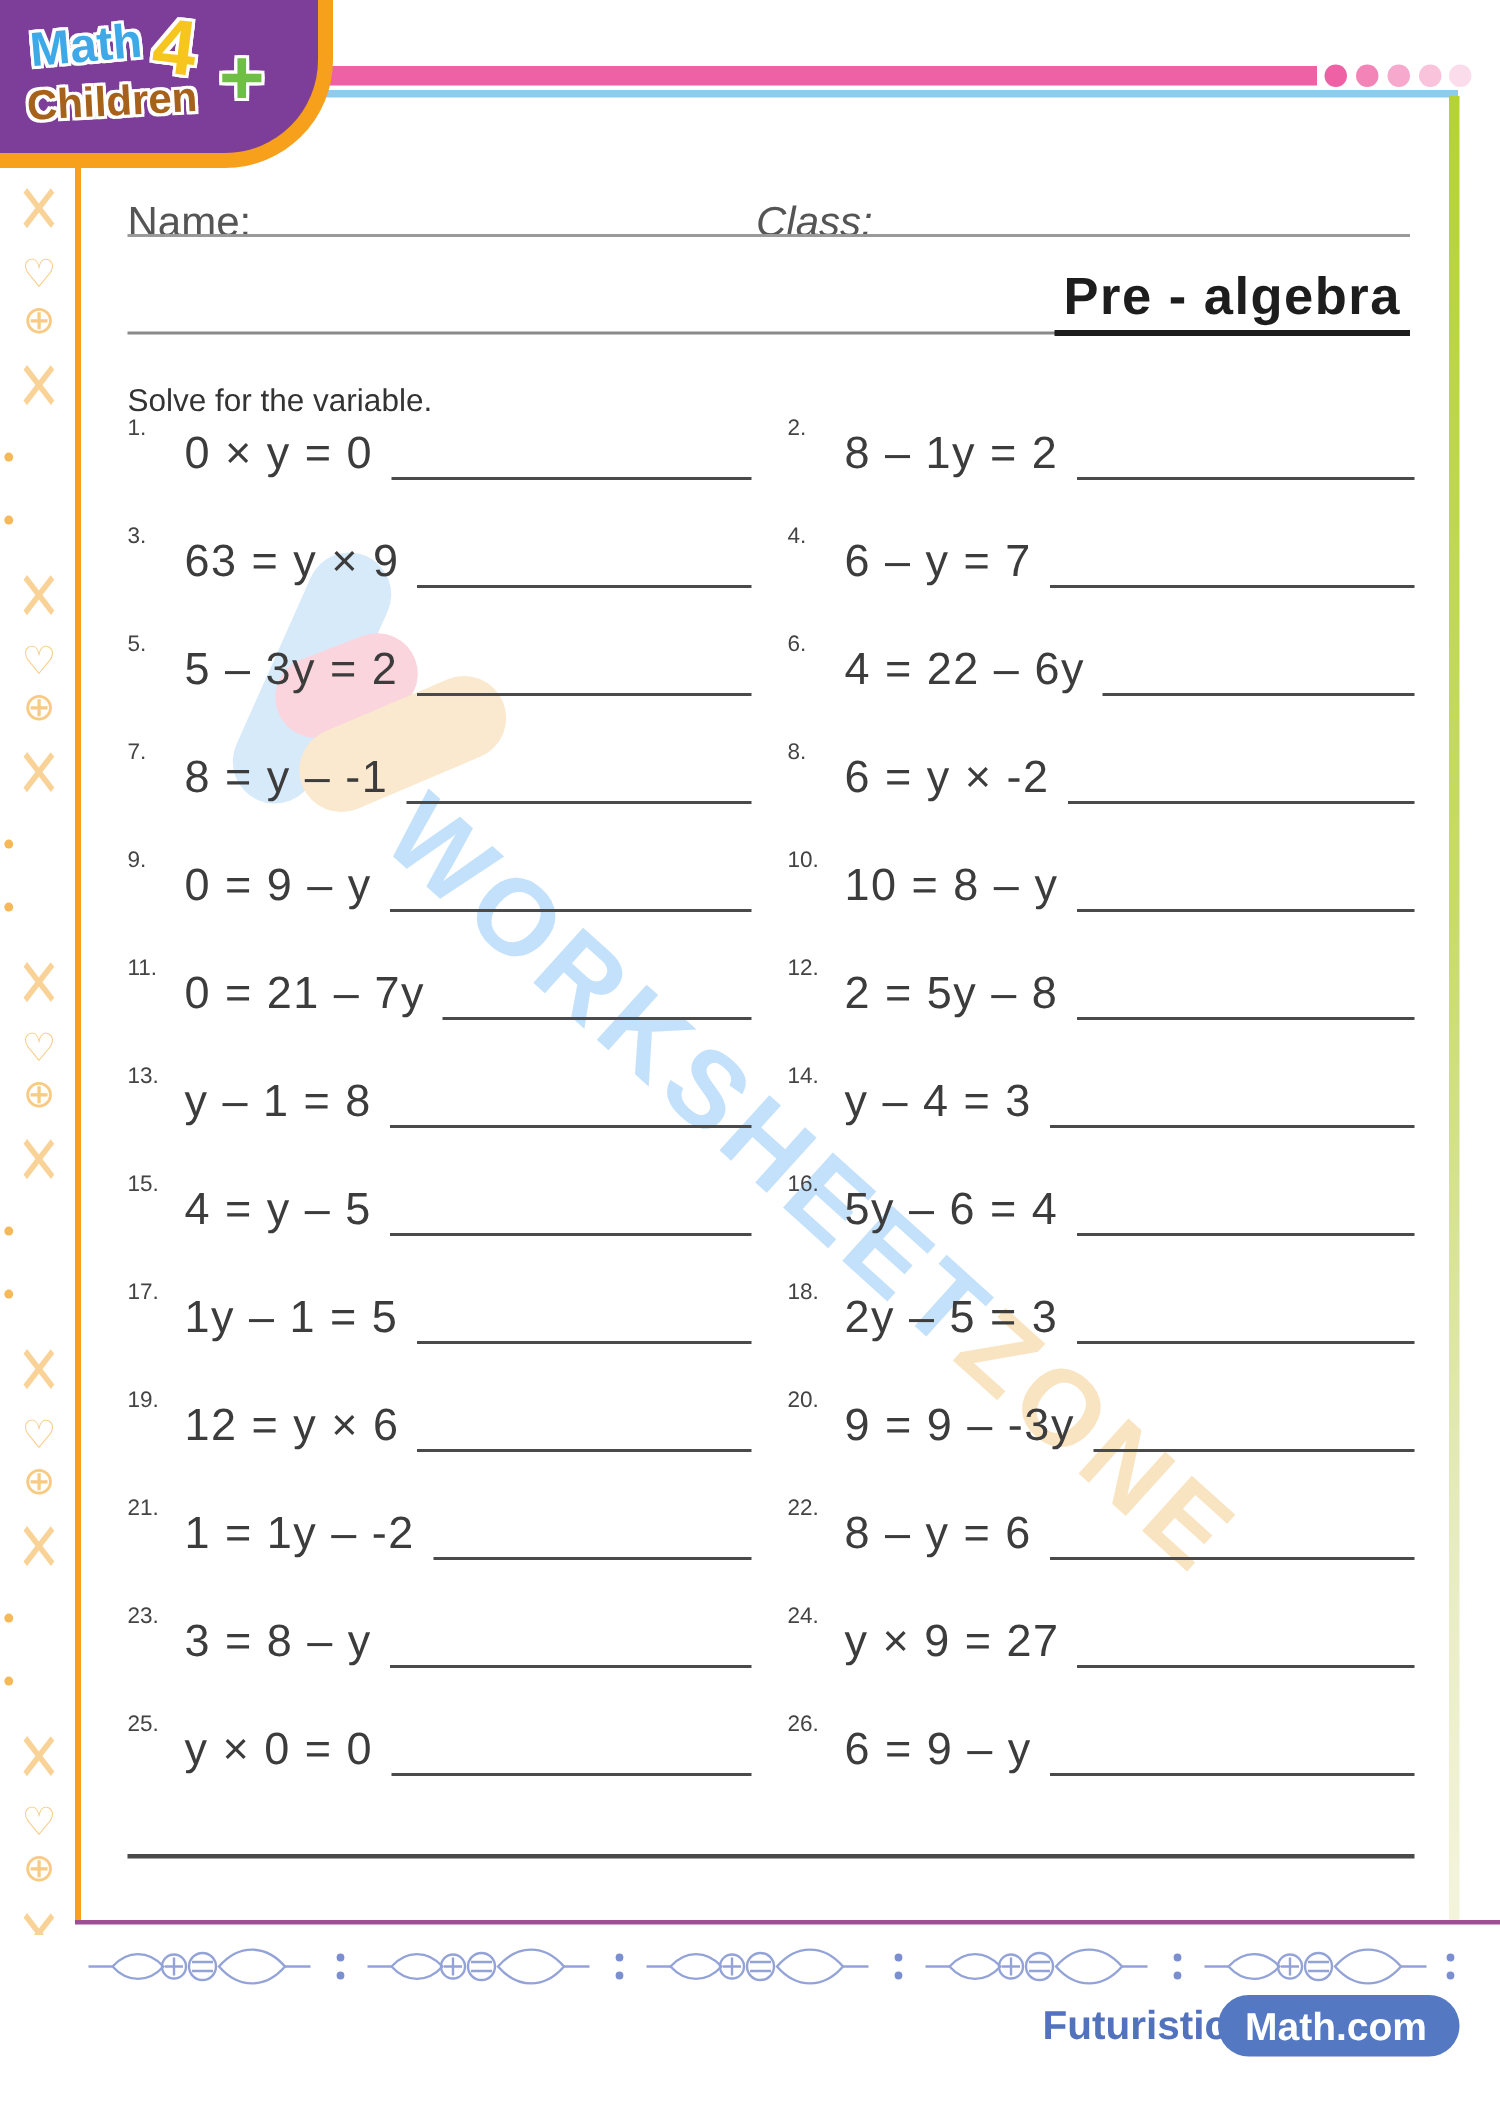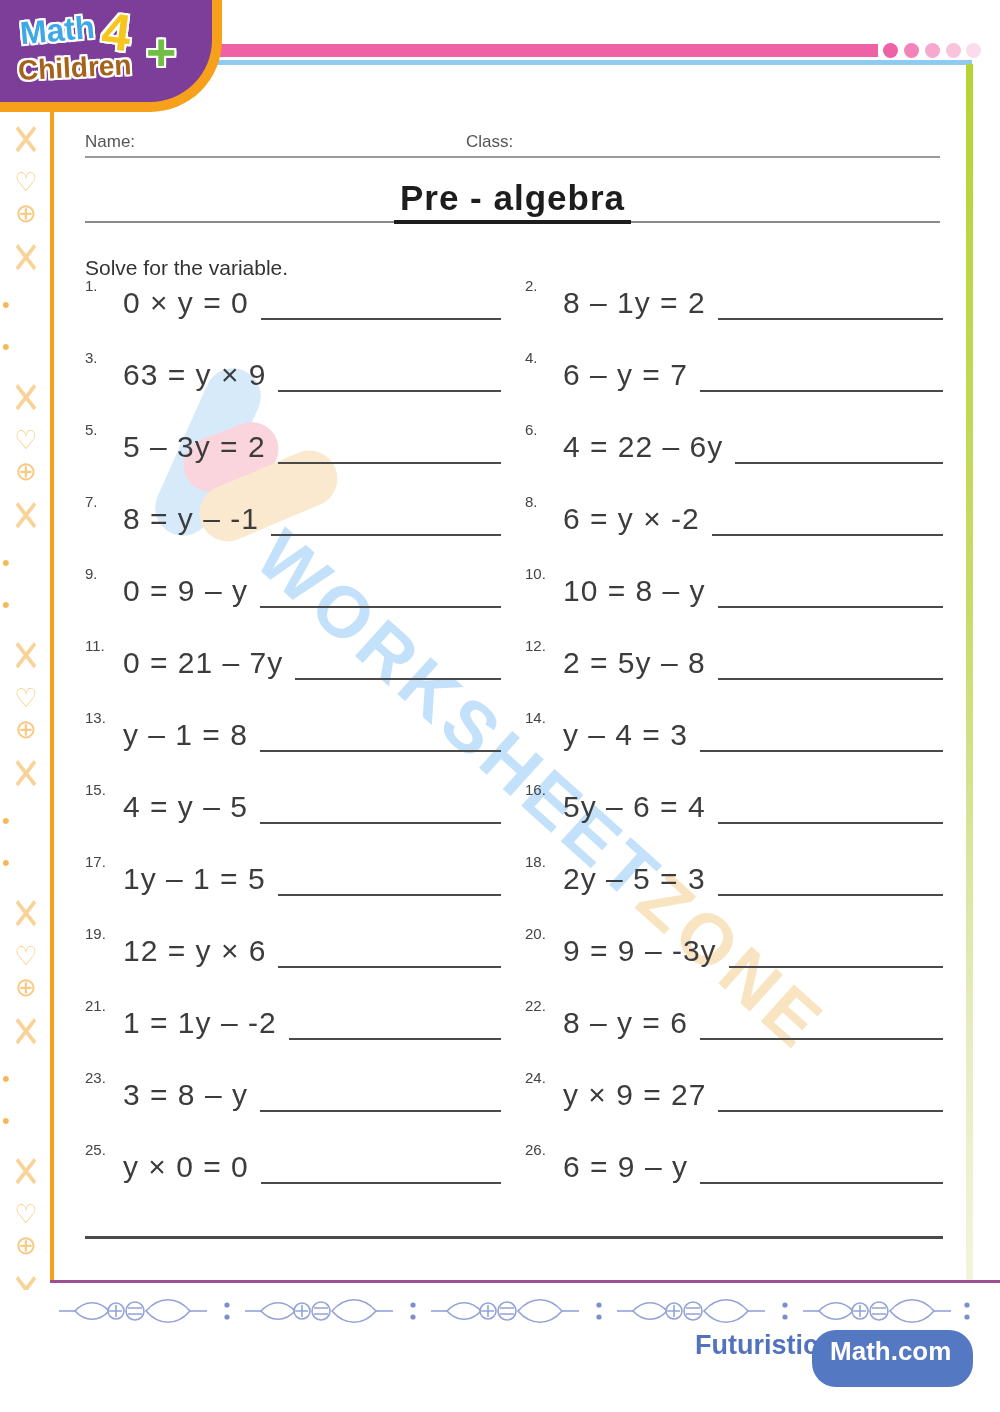--- a/index.html
+++ b/index.html
@@ -49,25 +49,25 @@
   .chalk-blue { left:180px; top:363px; width:56px; height:178px; background:#D7EAFA; transform:rotate(24deg); }
   .chalk-pink { left:182px; top:430px; width:98px; height:54px; background:#FBD5DE; transform:rotate(-21deg); }
   .chalk-cream { left:196px; top:468px; width:145px; height:56px; background:#FAE9CE; transform:rotate(-23deg); }
   .wm-text {
     position:absolute; left:296px; top:514px; transform:rotate(42deg); transform-origin:0 0;
     font-size:72px; font-weight:bold; letter-spacing:5px; white-space:nowrap; z-index:0;
   }
   .wm-a { color:#C3E1FA; } .wm-b { color:#F9E4C2; }
 
   
-  .label { position:absolute; font-size:17px; color:#555; }
+  .label { position:absolute; font-size:28px; color:#555; }
   .name-label { left:85px; top:132px; }
-  .class-label { left:466px; top:132px; }
+  .class-label { left:504px; top:132px;font-style:italic; }
   .name-rule { position:absolute; left:85px; top:156px; width:855px; height:0; border-top:2px solid #9a9a9a; }
-  .title-wrap { position:absolute; left:85px; top:178px; width:855px; text-align:center; z-index:2; }
+  .title-wrap { position:absolute; left:85px; top:178px; width:855px; text-align:right; z-index:2; }
   .title-text { display:inline-block; font-size:35px; font-weight:bold; color:#1d1d1d;
     border-bottom:4px solid #1d1d1d; padding:0 6px 2px 6px; letter-spacing:1px; }
   .title-rule { position:absolute; left:85px; top:221px; width:855px; height:0; border-top:2px solid #8a8a8a; z-index:1; }
   .instruction { position:absolute; left:85px; top:228px; font-size:21px; color:#333; z-index:2;margin-top:28px; }
 
   
   .grid {
     position:absolute; left:85px; top:256px; width:858px; z-index:2;
     display:grid; grid-template-columns:432px 426px; grid-auto-rows:72px;
   }
@@ -77,24 +77,24 @@
   .pnum { flex:none; width:38px; font-size:15px; color:#444; margin-bottom:24px; }
   .eq { flex:none; font-size:30px; color:#3c3c3c; letter-spacing:1px; line-height:1; white-space:nowrap;margin-top:16px; }
   .ans-line { flex:1 1 auto; margin-left:12px; border-bottom:2.5px solid #4a4a4a; margin-bottom:-2px; min-width:40px; }
 
   .final-line { position:absolute; left:85px; top:1236px; width:858px; height:0; border-top:3px solid #4a4a4a; z-index:2; }
 
   
   .bottom-border { position:absolute; left:55px; top:1290px; width:920px; height:42px; }
 
   
-  .brand { position:absolute; left:695px; top:1330px; display:flex; z-index:3; }
+  .brand { position:absolute; left:695px; top:1330px; display:flex; align-items:center; z-index:3; }
   .brand-prefix { font-size:27px; font-weight:bold; color:#5272BE; margin-right:-6px; }
   .brand-pill { background:#5478C2; color:#fff; font-size:26px; font-weight:bold;
-    padding:6px 22px 20px 18px; border-radius:24px; }
+    padding:6px 22px 4px 18px; border-radius:24px; }
 </style>
 </head>
 <body>
 
 <div class="page">
 
   <div class="chalk chalk-blue"></div>
   <div class="chalk chalk-pink"></div>
   <div class="chalk chalk-cream"></div>
   <div class="wm-text"><span class="wm-a">WORKSHEET</span><span class="wm-b">ZONE</span></div>

